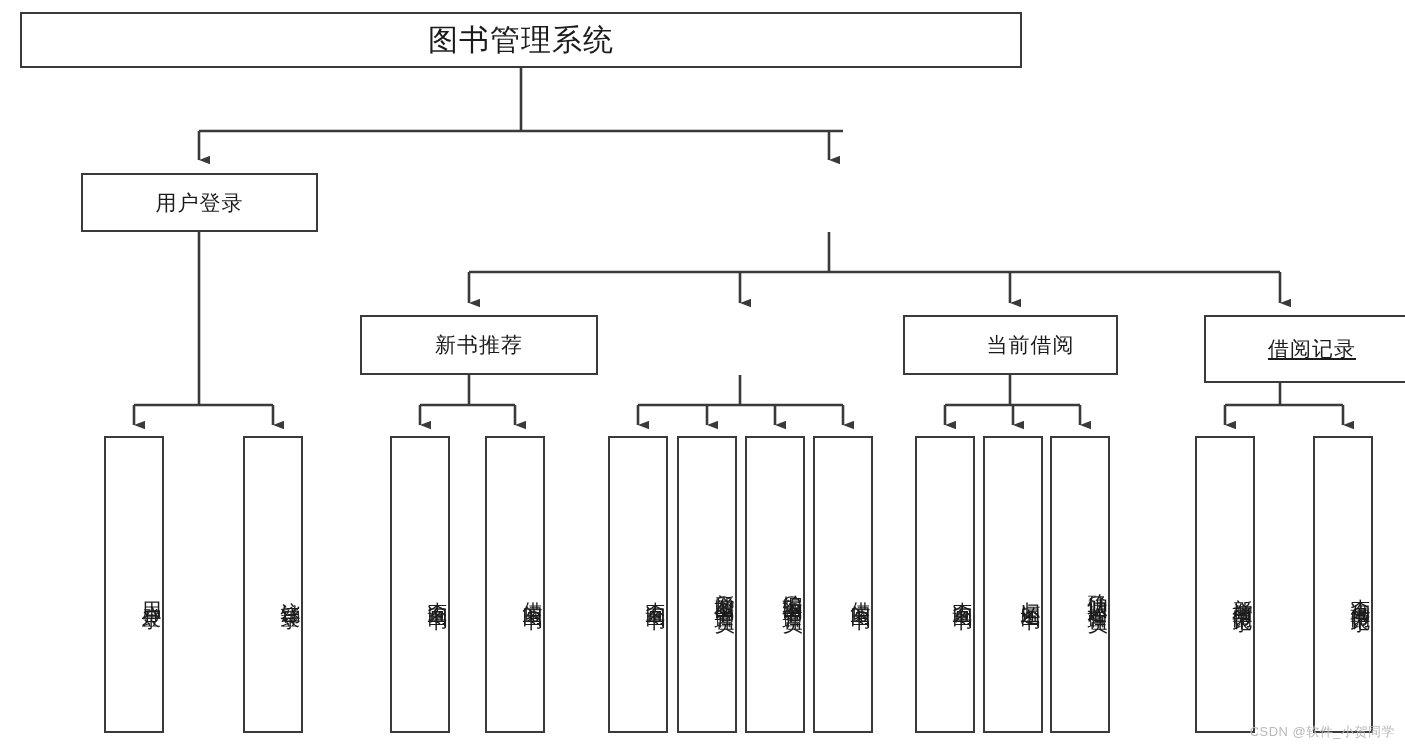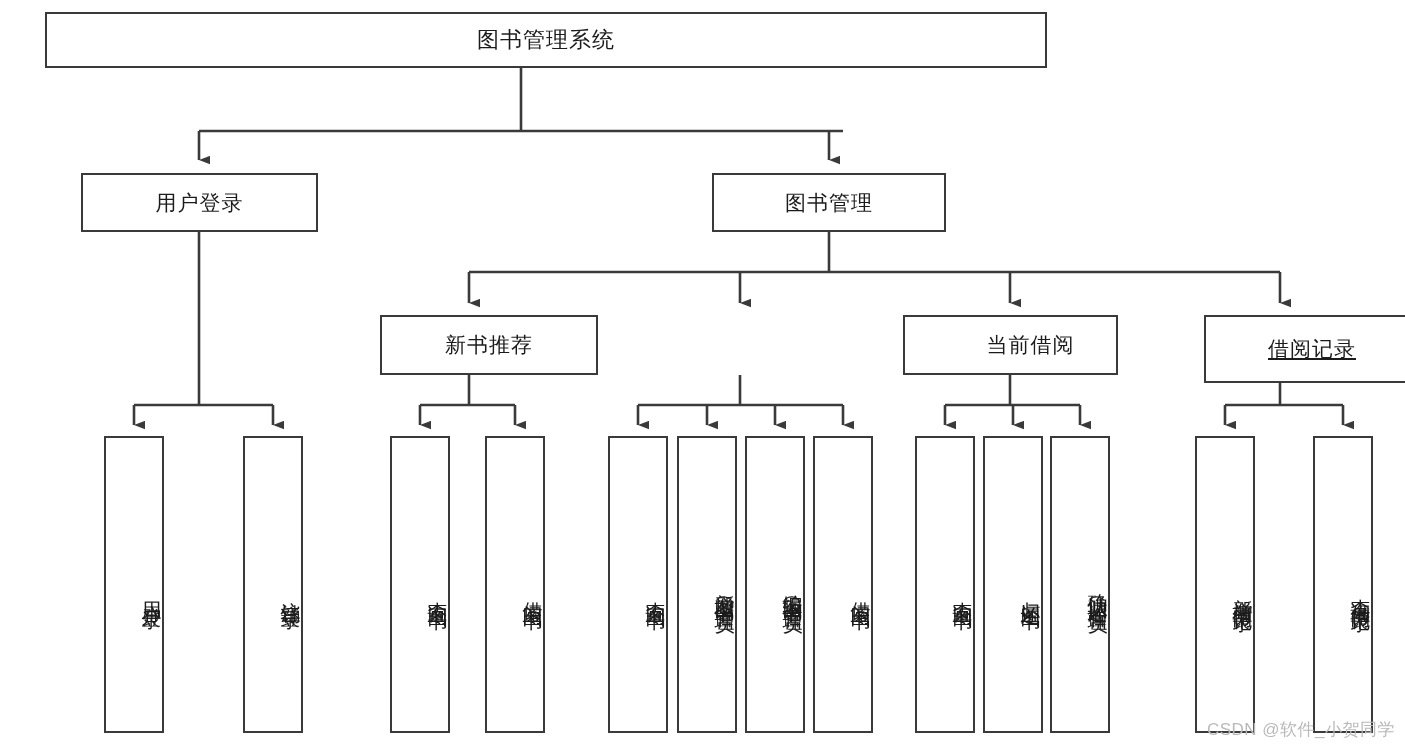--- a/index.html
+++ b/index.html
@@ -25,21 +25,21 @@
     align-items:center;
     justify-content:center;
     color:#1b1b1b;
     z-index:5;
   }
   .node.h{
     font-size:21px;
     letter-spacing:1px;
     line-height:1.2;
   }
-  .node.root{ font-size:22px;margin-left:25px; }
+  .node.root{ font-size:30px; }
   .node.v{
     font-size:20px;
     writing-mode:vertical-rl;
     text-orientation:upright;
     letter-spacing:3px;
     align-items:flex-start;
     justify-content:center;
     padding-top:14px;
     line-height:1.05;
   }
@@ -55,21 +55,21 @@
     left:0;top:0;
     width:1405px;height:747px;
     z-index:1;
     pointer-events:none;
   }
   
   .watermark{
     position:absolute;
     right:10px;
     bottom:6px;
-    font-size:17px;
+    font-size:13px;
     color:#b9b9b9;
     letter-spacing:0.5px;
     z-index:20;
     white-space:nowrap;
   }
 </style>
 </head>
 <body>
 
 <div id="canvas">
@@ -121,23 +121,22 @@
       <path d="M1225,405 L1343,405"></path>
       <path d="M1225,405 L1225,425" marker-end="url(#ah)"></path>
       <path d="M1343,405 L1343,425" marker-end="url(#ah)"></path>
     </g>
   </svg>
 
   <div class="node h root" style="left:20px;top:12px;width:1002px;height:56px;">图书管理系统</div>
 
   <div class="node h" style="left:81px;top:173px;width:237px;height:59px;">用户登录</div>
 
-  <div class="node h" style="left:712px;top:173px;width:234px;height:59px;">图书管理</div>
 
-  <div class="node h" style="left:360px;top:315px;width:218px;height:60px;margin-left:20px;">新书推荐</div>
+  <div class="node h" style="left:360px;top:315px;width:238px;height:60px;">新书推荐</div>
 
 
   <div class="node h" style="left:903px;top:315px;width:215px;height:60px;padding-left:40px;">当前借阅</div>
 
   <div class="node h" style="left:1204px;top:315px;width:216px;height:68px;text-decoration:underline;">借阅记录</div>
 
   <div class="node v" style="left:104px;top:436px;width:60px;height:297px;">
     <span class="vtext">用户登录</span>
   </div>
   <div class="node v" style="left:243px;top:436px;width:60px;height:297px;">

